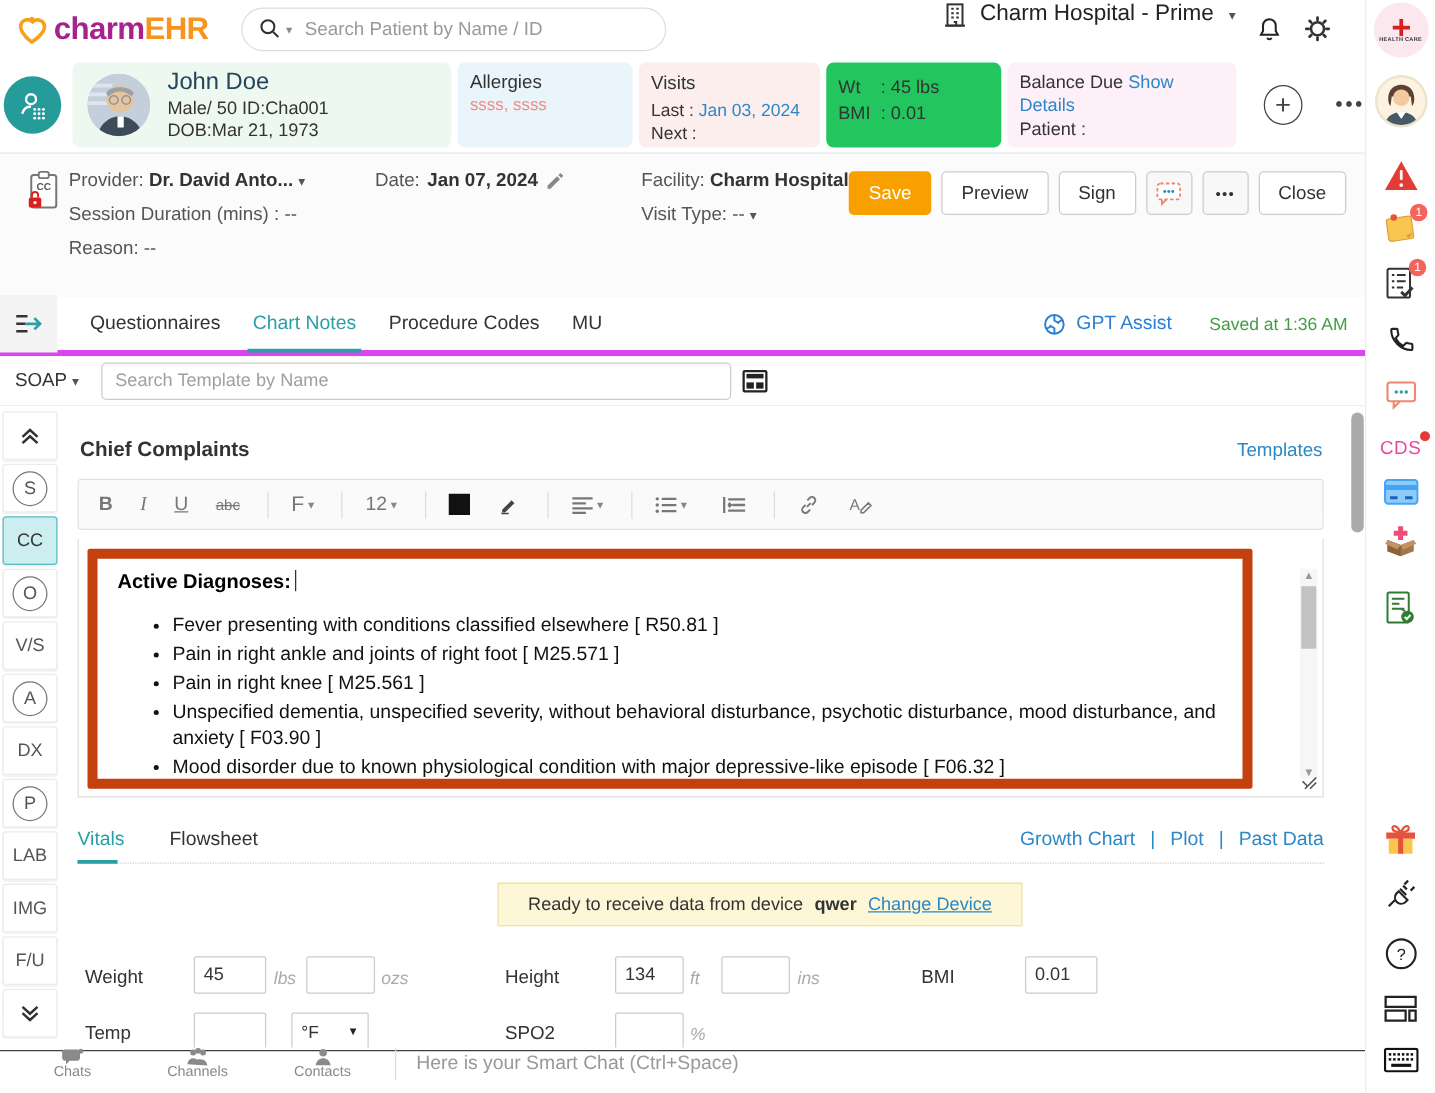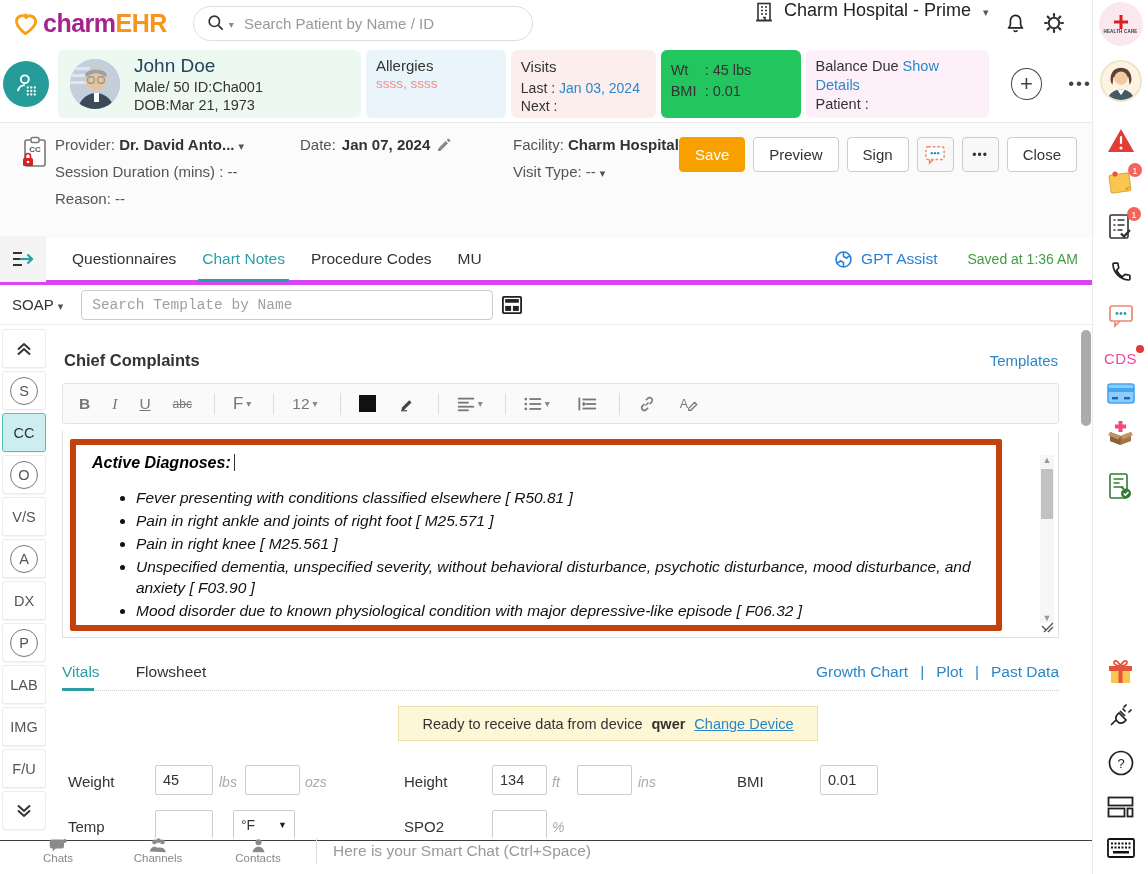--- a/index.html
+++ b/index.html
@@ -65,21 +65,21 @@
   .tab { margin-left: 26px; font-size: 15.5px; color: #333; height: 46px; display: flex; align-items: center; position: relative; cursor: pointer; }
   .tab.active { color: #2b9fa6; }
   .tab.active::after { content: ""; position: absolute; left: -4px; right: -4px; bottom: 0; height: 3px; background: #2b9fa6; }
   .tabbar-right { margin-left: auto; display: flex; align-items: center; margin-right: 14px; }
   .gpt { display: flex; align-items: center; gap: 7px; color: #2a7fd4; font-size: 15.5px; cursor: pointer; }
   .saved { color: #3f9d42; font-size: 14px; margin-left: 30px; }
 
   
   .tpl-bar { position: absolute; left: 0; top: 285px; width: 1092px; height: 40px; border-bottom: 1px solid #eee; display: flex; align-items: center; background: #fff; }
   .soap-select { margin-left: 12px; font-size: 15px; color: #333; display: flex; align-items: center; cursor: pointer; }
-  .tpl-input { margin-left: 18px; width: 412px; height: 30px; border: 1px solid #ccc; border-radius: 4px; padding: 0 10px; font-size: 14.5px; color: #555; font-family: Liberation Mono, monospace; outline: none; }
+  .tpl-input { margin-left: 18px; width: 504px; height: 30px; border: 1px solid #ccc; border-radius: 4px; padding: 0 10px; font-size: 14.5px; color: #555; font-family: Liberation Sans, sans-serif; outline: none; }
   .tpl-input::placeholder { color: #a0a0a0; }
   .tpl-list-btn { margin-left: 8px; cursor: pointer; display: flex; }
 
   
   .content { position: absolute; left: 0; top: 325px; width: 1092px; height: 513px; background: #fff; overflow: hidden; }
 
   
   .rail { position: absolute; left: 2px; top: 4px; width: 46px; }
   .rail-cell { width: 44px; height: 39px; background: #fff; border: 1px solid #ececec; border-radius: 3px; margin-bottom: 3px; display: flex; align-items: center; justify-content: center; font-size: 14.5px; color: #555; box-shadow: 0 1px 1px rgba(0,0,0,0.05); cursor: pointer; }
   .rail-cell.active { background: #cdeef0; border: 1px solid #56bcc2; color: #333; }
@@ -93,21 +93,21 @@
   .tb { font-size: 15.5px; color: #777; margin-right: 22px; cursor: pointer; display: flex; align-items: center; }
   .tb.b { font-weight: 700; }
   .tb.i { font-style: italic; font-family: "Liberation Serif", serif; }
   .tb.u { text-decoration: underline; }
   .tb.strike { text-decoration: line-through; font-size: 12px; }
   .tb-sep { width: 1px; height: 22px; background: #ddd; margin-right: 18px; }
   .color-swatch { width: 17px; height: 17px; background: #111; }
 
   
   .editor-outer { position: absolute; left: 62px; top: 106px; width: 997px; height: 207px; border: 1px solid #e0e0e0; border-top: none; background: #fff; }
-  .editor-area { position: absolute; left: 7px; top: 8px; right: 56px; bottom: 6px; border: 6px solid #c2410c; border-radius: 2px; padding: 9px 16px; overflow: hidden; color: #111; font-style: italic; }
+  .editor-area { position: absolute; left: 7px; top: 8px; right: 56px; bottom: 6px; border: 8px solid #c2410c; border-radius: 2px; padding: 9px 16px; overflow: hidden; color: #111; }
   .ed-heading { font-size: 16px; font-weight: 700; color: #000; }
   .caret-line { display: inline-block; width: 1px; height: 17px; background: #333; margin-left: 3px; vertical-align: -3px; }
   .editor-area ul { margin: 15px 0 0 44px; }
   .editor-area li { font-size: 15.5px; line-height: 21px; margin-bottom: 2px; }
   .ed-scroll { position: absolute; right: 4px; top: 24px; bottom: 14px; width: 14px; background: #f6f6f6; display: flex; flex-direction: column; align-items: center; }
   .ed-scroll .arr { font-size: 9px; color: #999; line-height: 10px; }
   .ed-thumb { width: 12px; height: 50px; background: #c2c2c2; margin-top: 4px; }
   .ed-scroll .arr.down { margin-top: auto; }
   .resize-glyph { position: absolute; right: 4px; bottom: 0; }
 

